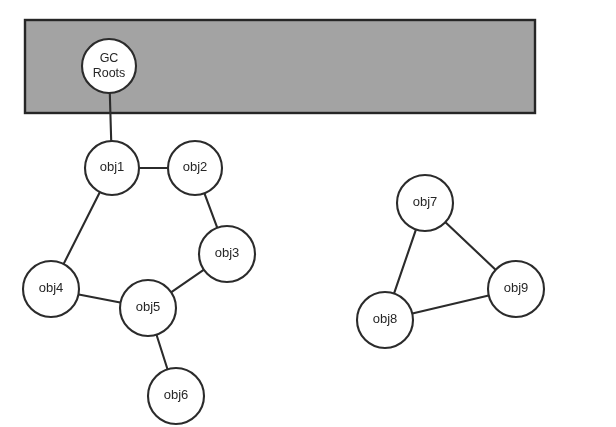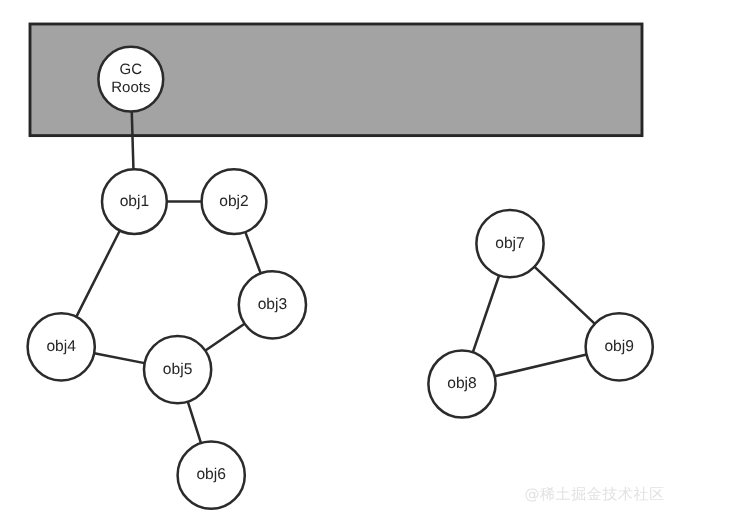--- a/index.html
+++ b/index.html
@@ -120,15 +120,14 @@
           <ellipse class="node-circle" cx="385" cy="320" rx="28" ry="28" fill="#ffffff" stroke="#2b2b2b"></ellipse>
           <text class="node-label" x="385" fill="#262626" y="320">obj8</text>
         </g>
         <g>
           <ellipse class="node-circle" cx="516" cy="289" rx="28" ry="28" fill="#ffffff" stroke="#2b2b2b"></ellipse>
           <text class="node-label" x="516" fill="#262626" y="289">obj9</text>
         </g>
       </g>
   </svg>
 
-  <div class="watermark-text">@稀土掘金技术社区</div>
 
 </div>
 
 </body></html>

